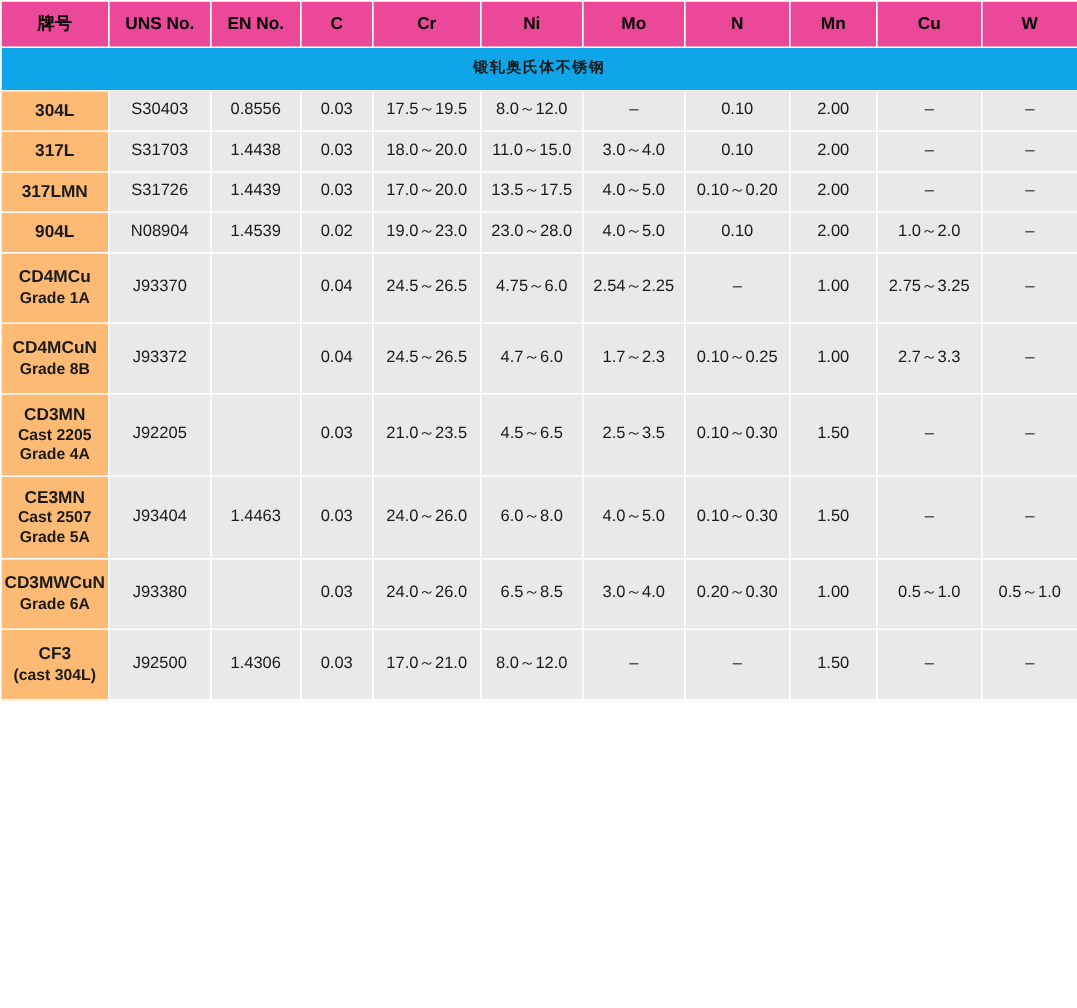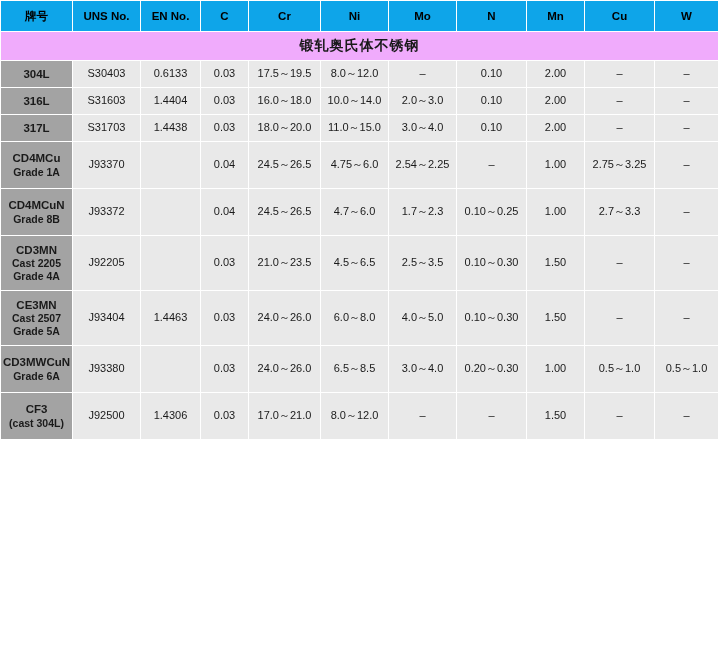--- a/index.html
+++ b/index.html
@@ -21,35 +21,35 @@
     color: #1a1a1a;
   }
   table.alloy-table td, table.alloy-table th {
     border: 1px solid #ffffff;
     text-align: center;
     vertical-align: middle;
     padding: 2px 1px;
     line-height: 1.25;
   }
   thead th {
-    background: #0ea5e9;
+    background: #ec4899;
     font-weight: bold;
     font-size: 11.5px;
     height: 26px;
     color: #000000;
   }
   tr.section-row td {
-    background: #f0abfc;
-    font-weight: bold;
-    font-size: 14px;
+    background: #0ea5e9;
+    font-weight: bold;
+    font-size: 10px;
     height: 24px;
     letter-spacing: 1px;
   }
   td.name-cell {
-    background: #a3a3a3;
+    background: #fdba74;
     font-weight: bold;
     font-size: 11.5px;
   }
   td.name-cell .sub {
     display: block;
     font-size: 10.5px;
     font-weight: bold;
   }
   td.data-cell {
     background: #e9e9e9;
@@ -91,54 +91,67 @@
       <th>W</th>
     </tr>
   </thead>
   <tbody id="table-body">
       <tr class="section-row">
         <td colspan="11">锻轧奥氏体不锈钢</td>
       </tr>
       <tr class="row-h1">
         <td class="name-cell"><span>304L</span></td>
         <td class="data-cell">S30403</td>
-        <td class="data-cell">0.6133</td>
+        <td class="data-cell">0.8556</td>
         <td class="data-cell">0.03</td>
         <td class="data-cell">17.5～19.5</td>
         <td class="data-cell">8.0～12.0</td>
         <td class="data-cell">–</td>
-        <td class="data-cell">0.10</td>
-        <td class="data-cell">2.00</td>
-        <td class="data-cell">–</td>
-        <td class="data-cell">–</td>
-      </tr>
-      <tr class="row-h1">
-        <td class="name-cell"><span>316L</span></td>
-        <td class="data-cell">S31603</td>
-        <td class="data-cell">1.4404</td>
-        <td class="data-cell">0.03</td>
-        <td class="data-cell">16.0～18.0</td>
-        <td class="data-cell">10.0～14.0</td>
-        <td class="data-cell">2.0～3.0</td>
         <td class="data-cell">0.10</td>
         <td class="data-cell">2.00</td>
         <td class="data-cell">–</td>
         <td class="data-cell">–</td>
       </tr>
       <tr class="row-h1">
         <td class="name-cell"><span>317L</span></td>
         <td class="data-cell">S31703</td>
         <td class="data-cell">1.4438</td>
         <td class="data-cell">0.03</td>
         <td class="data-cell">18.0～20.0</td>
         <td class="data-cell">11.0～15.0</td>
         <td class="data-cell">3.0～4.0</td>
         <td class="data-cell">0.10</td>
         <td class="data-cell">2.00</td>
         <td class="data-cell">–</td>
+        <td class="data-cell">–</td>
+      </tr>
+      <tr class="row-h1">
+        <td class="name-cell"><span>317LMN</span></td>
+        <td class="data-cell">S31726</td>
+        <td class="data-cell">1.4439</td>
+        <td class="data-cell">0.03</td>
+        <td class="data-cell">17.0～20.0</td>
+        <td class="data-cell">13.5～17.5</td>
+        <td class="data-cell">4.0～5.0</td>
+        <td class="data-cell">0.10～0.20</td>
+        <td class="data-cell">2.00</td>
+        <td class="data-cell">–</td>
+        <td class="data-cell">–</td>
+      </tr>
+      <tr class="row-h1">
+        <td class="name-cell"><span>904L</span></td>
+        <td class="data-cell">N08904</td>
+        <td class="data-cell">1.4539</td>
+        <td class="data-cell">0.02</td>
+        <td class="data-cell">19.0～23.0</td>
+        <td class="data-cell">23.0～28.0</td>
+        <td class="data-cell">4.0～5.0</td>
+        <td class="data-cell">0.10</td>
+        <td class="data-cell">2.00</td>
+        <td class="data-cell">1.0～2.0</td>
         <td class="data-cell">–</td>
       </tr>
       <tr class="row-h2">
         <td class="name-cell"><span>CD4MCu</span><span class="sub">Grade 1A</span></td>
         <td class="data-cell">J93370</td>
         <td class="data-cell"></td>
         <td class="data-cell">0.04</td>
         <td class="data-cell">24.5～26.5</td>
         <td class="data-cell">4.75～6.0</td>
         <td class="data-cell">2.54～2.25</td>

